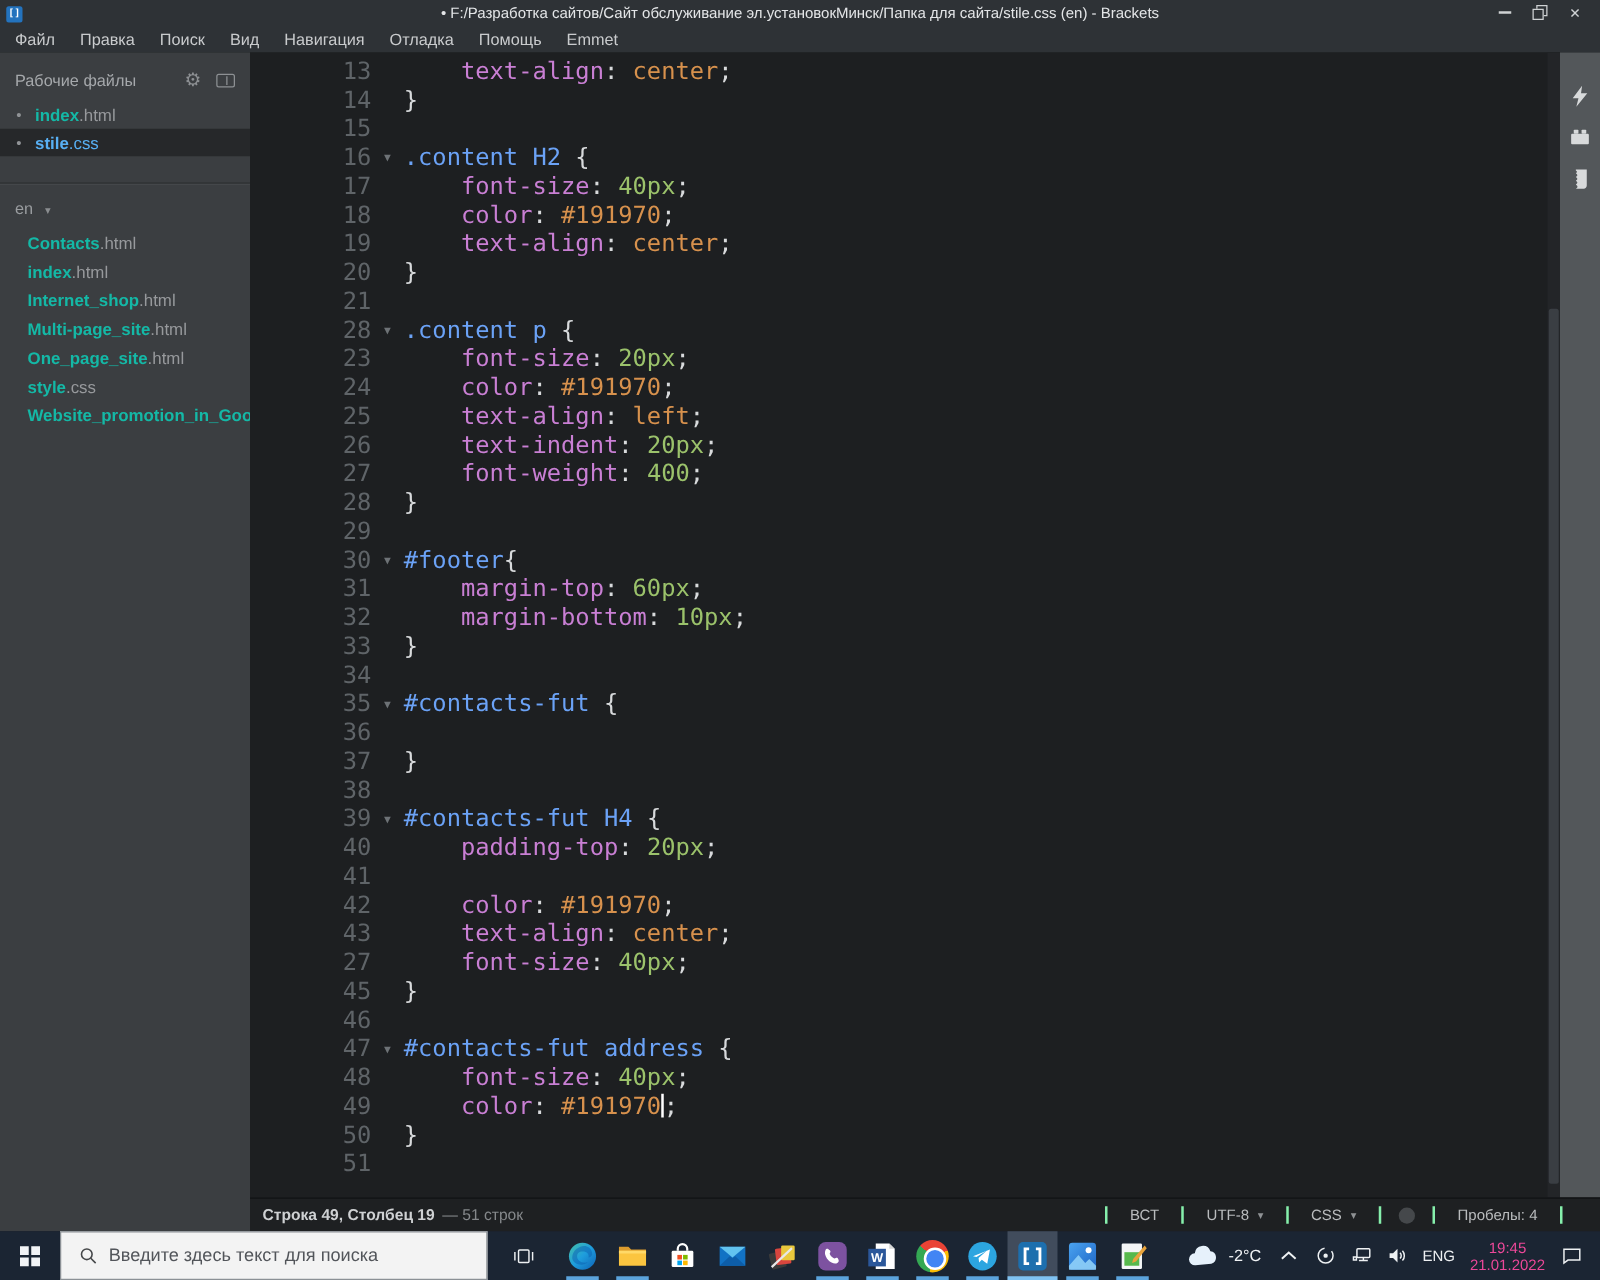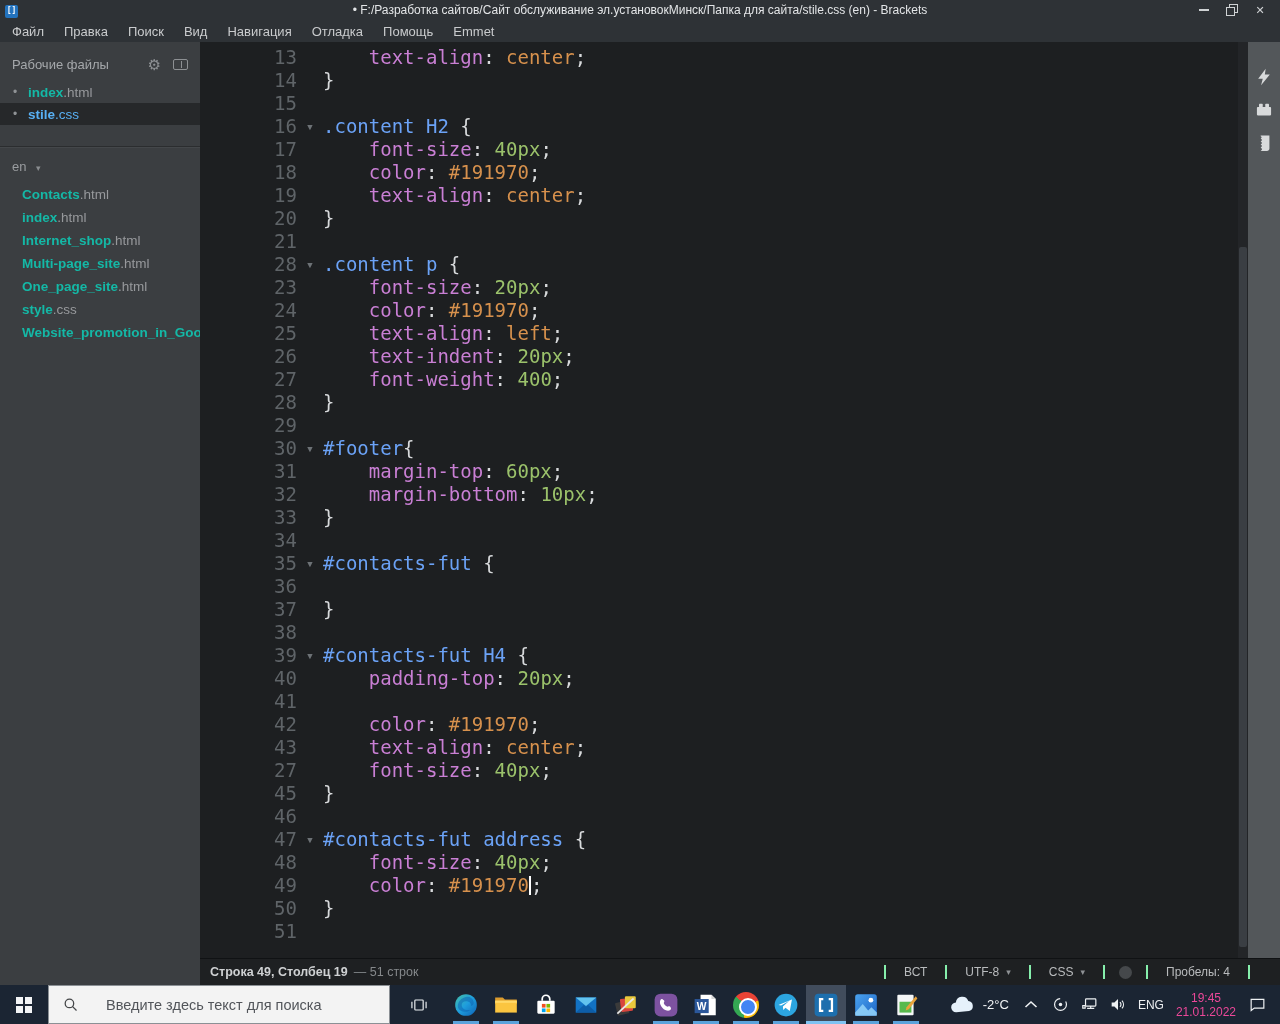--- a/index.html
+++ b/index.html
@@ -78,21 +78,21 @@
   .sb-dot{display:block;width:13px;height:13px;border-radius:50%;background:#45484b;}
   .sb-spacer{width:32px;padding:0;}
 
   
   .taskbar{position:absolute;left:0;bottom:0;width:100%;height:39px;background:var(--taskbar-bg,#1b2533);
            display:flex;align-items:stretch;}
   .start{width:48px;display:flex;align-items:center;justify-content:center;flex:none;}
   .win-logo{width:16px;height:16px;display:grid;grid-template-columns:7px 7px;grid-template-rows:7px 7px;gap:2px;}
   .win-logo i{background:#f2f4f6;display:block;}
   .searchbox{width:342px;flex:none;background:#f3f3f3;border:1px solid #8b9095;
-             display:flex;align-items:center;padding-left:13px;gap:27px;}
+             display:flex;align-items:center;padding-left:13px;gap:8px;}
   .searchbox .mag svg{width:17px;height:17px;display:block;}
   .searchbox .ph{font-size:14.5px;color:#52555a;white-space:nowrap;}
   .taskview{width:46px;flex:none;display:flex;align-items:center;justify-content:center;margin-left:6px;}
   .taskview svg{width:20px;height:20px;}
   .apps{display:flex;margin-left:4px;}
   .app-btn{width:40px;position:relative;display:flex;align-items:center;justify-content:center;flex:none;}
   .app-btn.active{background:#414c5c;}
   .app-btn svg,.app-btn .chrome-ball{width:26px;height:26px;display:block;}
   .runline{position:absolute;bottom:0;left:7px;right:7px;height:3px;background:var(--run-indicator,#5ba3dc);}
   .app-btn.active .runline{left:0;right:0;background:#7fc2f2;}

